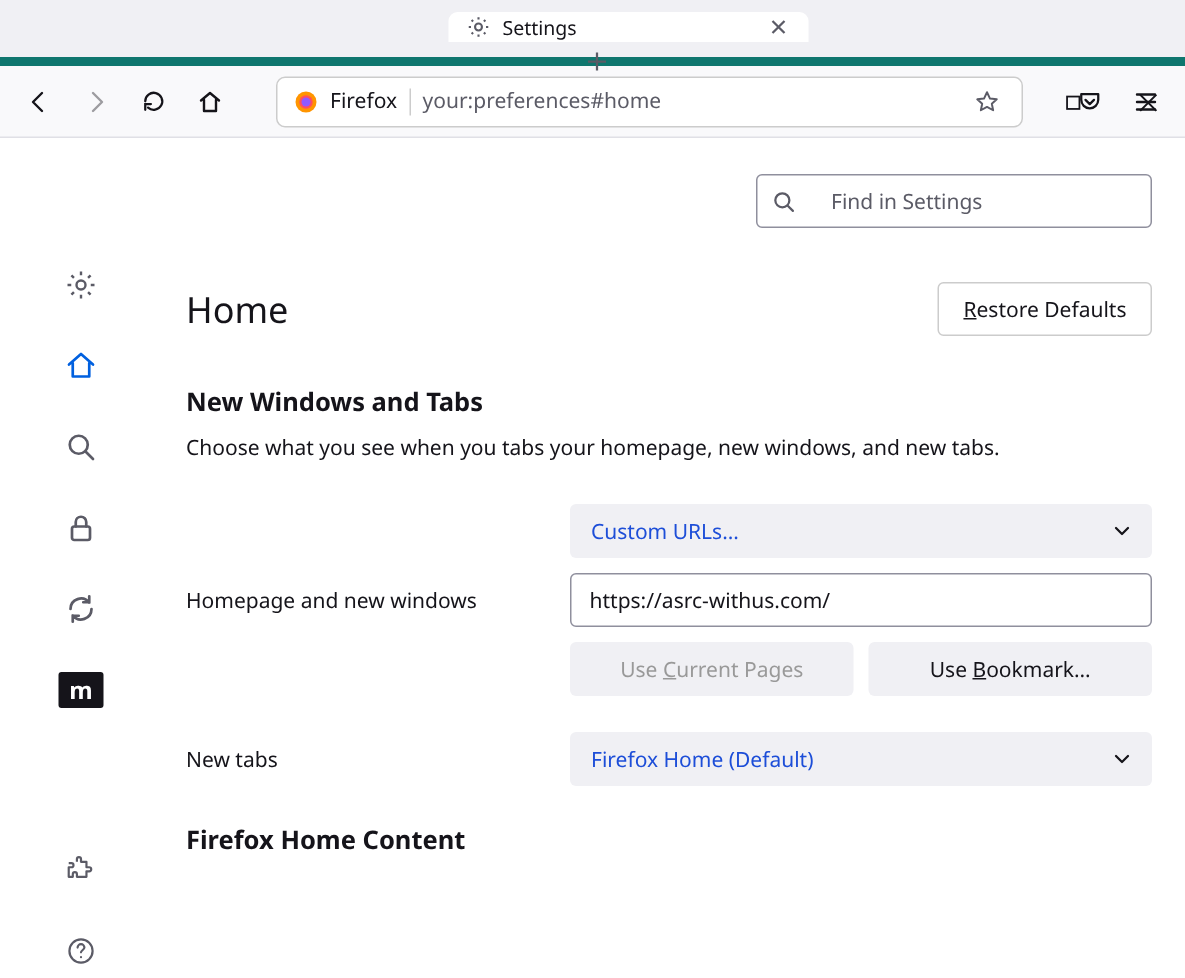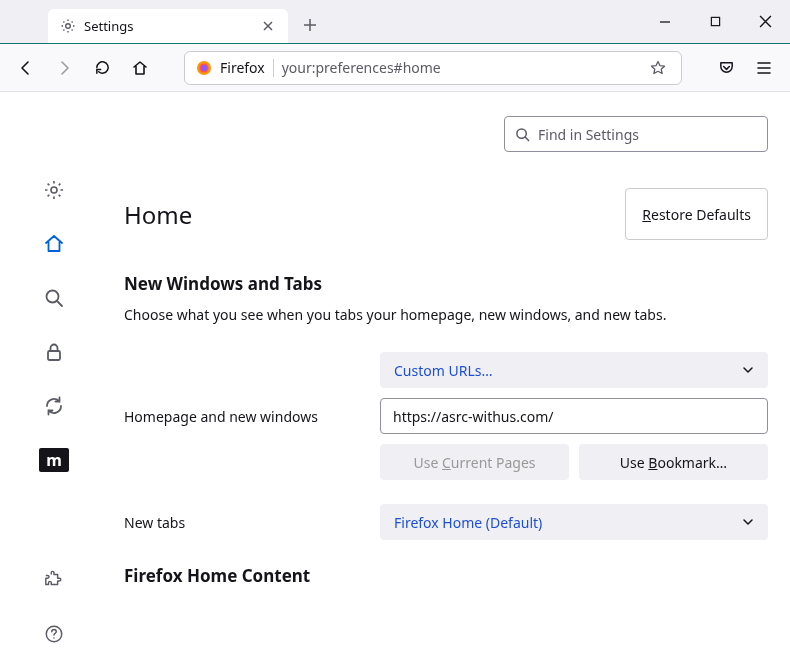--- a/index.html
+++ b/index.html
@@ -1,19 +1,19 @@
 <!DOCTYPE html>
 <html><head>
   <meta charset="utf-8">
   <style>
     * { box-sizing: border-box; margin: 0; padding: 0; font-family: system-ui, -apple-system, "Segoe UI", sans-serif; }
     body { width: 790px; height: 652px; background: #fff; overflow: hidden; position: relative; }
     
     
-    .titlebar { height: 44px; background: #f0f0f4; display: flex; align-items: center; border-bottom: 1px solid #0f766e; }
+    .titlebar { height: 44px; background: #f0f0f4; display: flex; align-items: center; border-bottom: 6px solid #0f766e; flex-direction: column; }
     .tab { display: flex; align-items: center; background: #fff; border-radius: 6px 6px 0 0; height: 34px; margin-left: 48px; margin-top: 8px; padding: 0 10px 0 12px; width: 240px; position: relative; }
     .tab-icon { width: 16px; height: 16px; display: flex; align-items: center; justify-content: center; margin-right: 8px; }
     .tab-title { font-size: 13px; color: #15141a; flex: 1; }
     .tab-close { width: 20px; height: 20px; display: flex; align-items: center; justify-content: center; cursor: pointer; border-radius: 3px; }
     .new-tab { width: 32px; height: 32px; display: flex; align-items: center; justify-content: center; margin-left: 6px; margin-top: 6px; cursor: pointer; border-radius: 4px; }
     .win-controls { margin-left: auto; display: flex; gap: 0; }
     .win-btn { width: 50px; height: 40px; display: flex; align-items: center; justify-content: center; cursor: pointer; }
     
     
     .toolbar { height: 48px; background: #f9f9fb; display: flex; align-items: center; padding: 0 8px; gap: 2px; border-bottom: 1px solid #e0e0e6; }
@@ -35,27 +35,27 @@
     
     .sidebar { width: 108px; padding-top: 80px; display: flex; flex-direction: column; align-items: center; gap: 18px; z-index: 1; }
     .sb-item { width: 36px; height: 36px; display: flex; align-items: center; justify-content: center; border-radius: 4px; cursor: pointer; color: #5b5b66; }
     .sb-item.active { color: #0060df; }
     .sb-spacer { flex: 1; }
     .sb-mbox { width: 30px; height: 24px; background: #15141a; color: #fff; display: flex; align-items: center; justify-content: center; font-weight: bold; font-size: 16px; border-radius: 2px; }
     
     
     .main { flex: 1; padding: 24px 22px 0 16px; z-index: 1; }
     .search-row { display: flex; justify-content: flex-end; margin-bottom: 36px; }
-    .search-box { width: 264px; height: 36px; border: 1px solid #8f8f9d; border-radius: 4px; display: flex; align-items: center; padding: 0 10px; gap: 8px; }
+    .search-box { width: 264px; height: 36px; border: 1px solid #8f8f9d; border-radius: 4px; display: flex; align-items: center; padding: 0 10px; gap: 24px; }
     .search-input { border: none; outline: none; font-size: 14px; color: #5b5b66; flex: 1; background: transparent; }
     .search-input::placeholder { color: #5b5b66; }
     
     .header-row { display: flex; align-items: center; justify-content: space-between; margin-bottom: 32px; }
     .page-title { font-size: 24px; font-weight: 400; color: #15141a; }
-    .restore-btn { height: 52px; padding: 0 16px; border: 1px solid #ccc; background: #fff; border-radius: 4px; font-size: 14px; color: #15141a; cursor: pointer; }
+    .restore-btn { height: 36px; padding: 0 16px; border: 1px solid #ccc; background: #fff; border-radius: 4px; font-size: 14px; color: #15141a; cursor: pointer; }
     
     .section-title { font-size: 17px; font-weight: 700; color: #15141a; margin-bottom: 10px; }
     .section-desc { font-size: 14px; color: #15141a; margin-bottom: 28px; }
     
     .form-row { display: flex; align-items: center; gap: 16px; margin-bottom: 10px; }
     .form-label { width: 240px; font-size: 14px; color: #15141a; flex-shrink: 0; }
     .form-right { flex: 1; }
     .dropdown { width: 100%; height: 36px; background: #f0f0f4; border: none; border-radius: 4px; display: flex; align-items: center; justify-content: space-between; padding: 0 14px; font-size: 14px; color: #1d4ed8; cursor: pointer; }
     .url-input { width: 100%; height: 36px; border: 1px solid #8f8f9d; border-radius: 4px; padding: 0 12px; font-size: 14px; color: #15141a; outline: none; box-sizing: border-box; }
     

